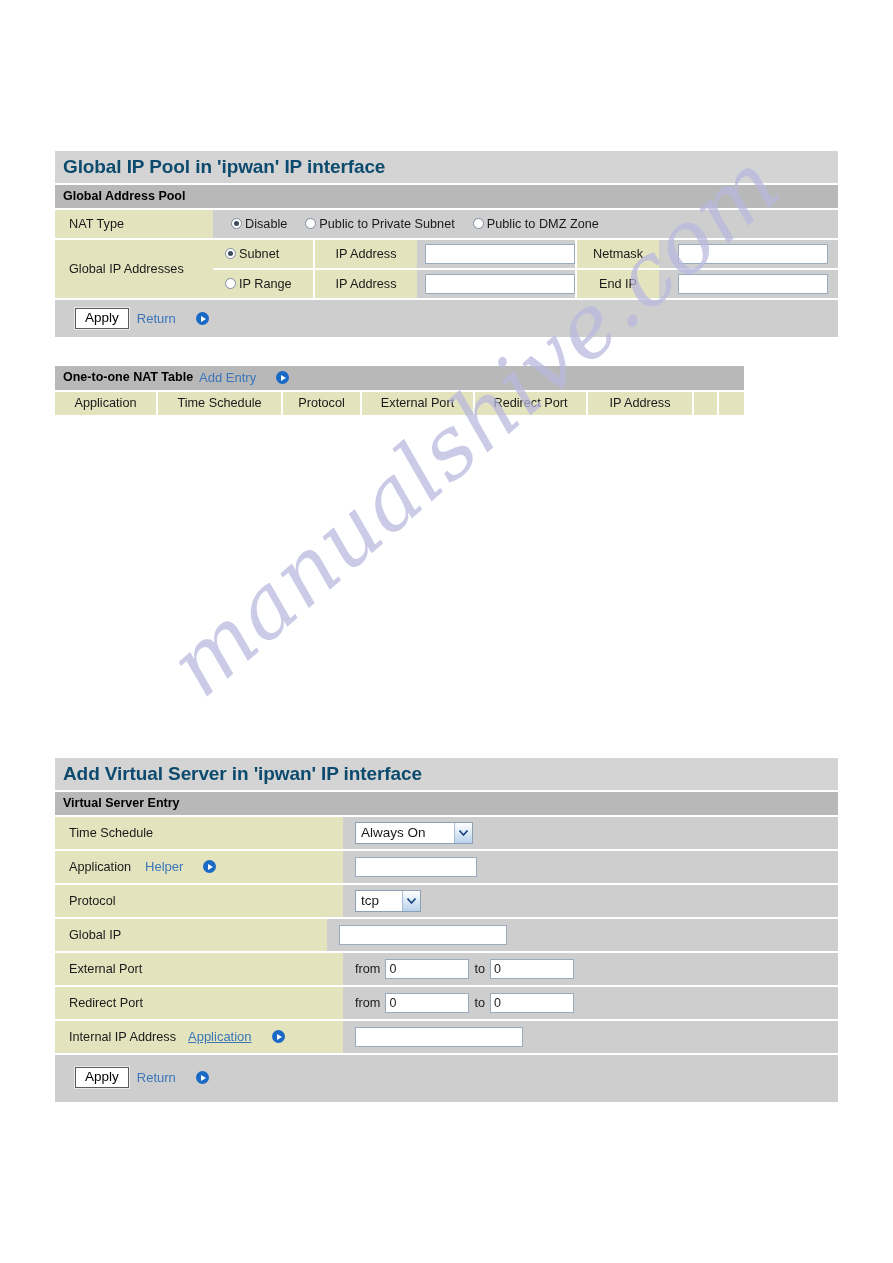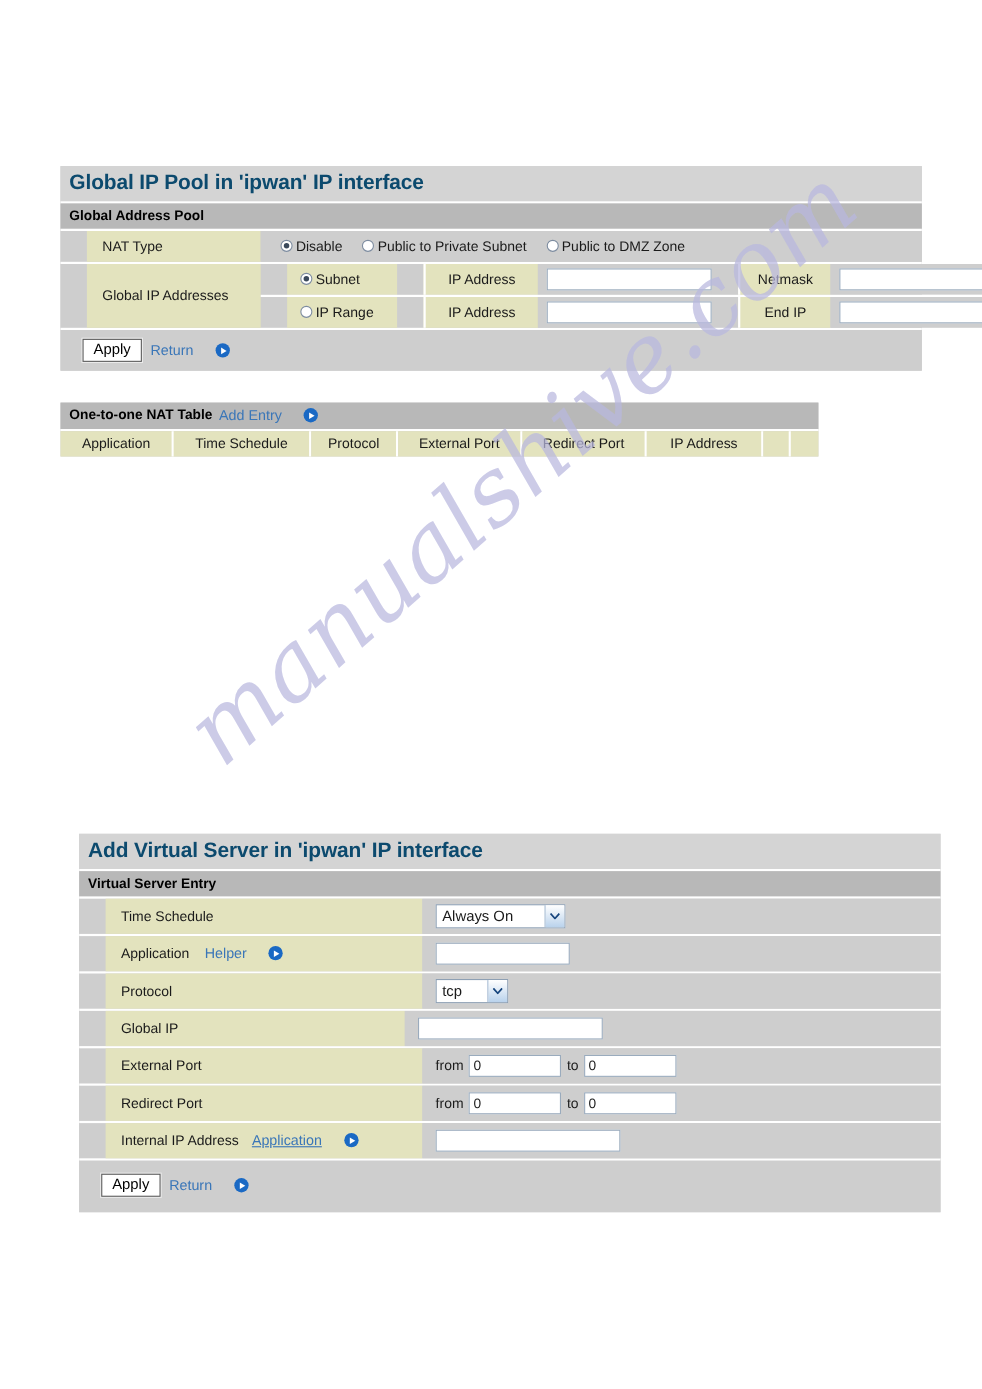--- a/index.html
+++ b/index.html
@@ -68,21 +68,20 @@
   }
   .lbl{
     background:#e3e3be;
     color:#1a1a1a;
     font-size:12.7px;
     display:flex;
     align-items:center;
     padding-left:14px;
     box-sizing:border-box;
     flex:none;
-    margin-left:24px;
   }
   .val{
     flex:1;
     display:flex;
     align-items:center;
     background:#cecece;
     padding-left:8px;
     box-sizing:border-box;
   }
 
@@ -329,21 +328,21 @@
     <div class="c" style="width:125px;">Time Schedule</div>
     <div class="c" style="width:79px;">Protocol</div>
     <div class="c" style="width:113px;">External Port</div>
     <div class="c" style="width:113px;">Redirect Port</div>
     <div class="c" style="width:106px;">IP Address</div>
     <div class="c" style="width:25px;"></div>
     <div class="c" style="width:25px;"></div>
   </div>
 </div>
 
-<div class="panel" id="panel2" style="left:72px; top:758px; width:783px;">
+<div class="panel" id="panel2" style="left:55px; top:758px; width:783px;">
 
   <div class="panel-title">Add Virtual Server in 'ipwan' IP interface</div>
   <div class="panel-sub">Virtual Server Entry</div>
 
   <div class="row" style="height:32px;">
     <div class="lbl" style="width:288px;">
       <span>Time Schedule</span>
     </div>
     <div class="val" style="padding-left:12px;">
       <span class="select" style="width:118px;">

